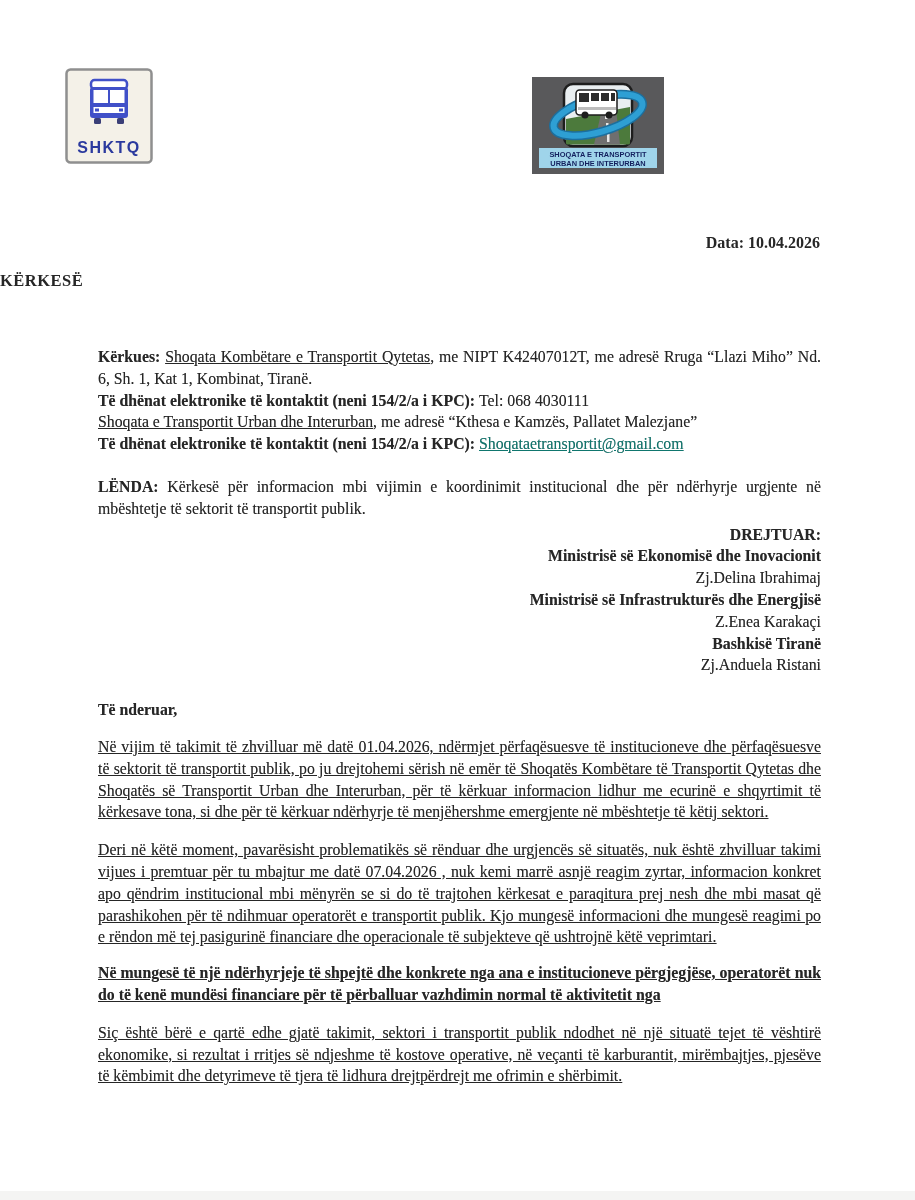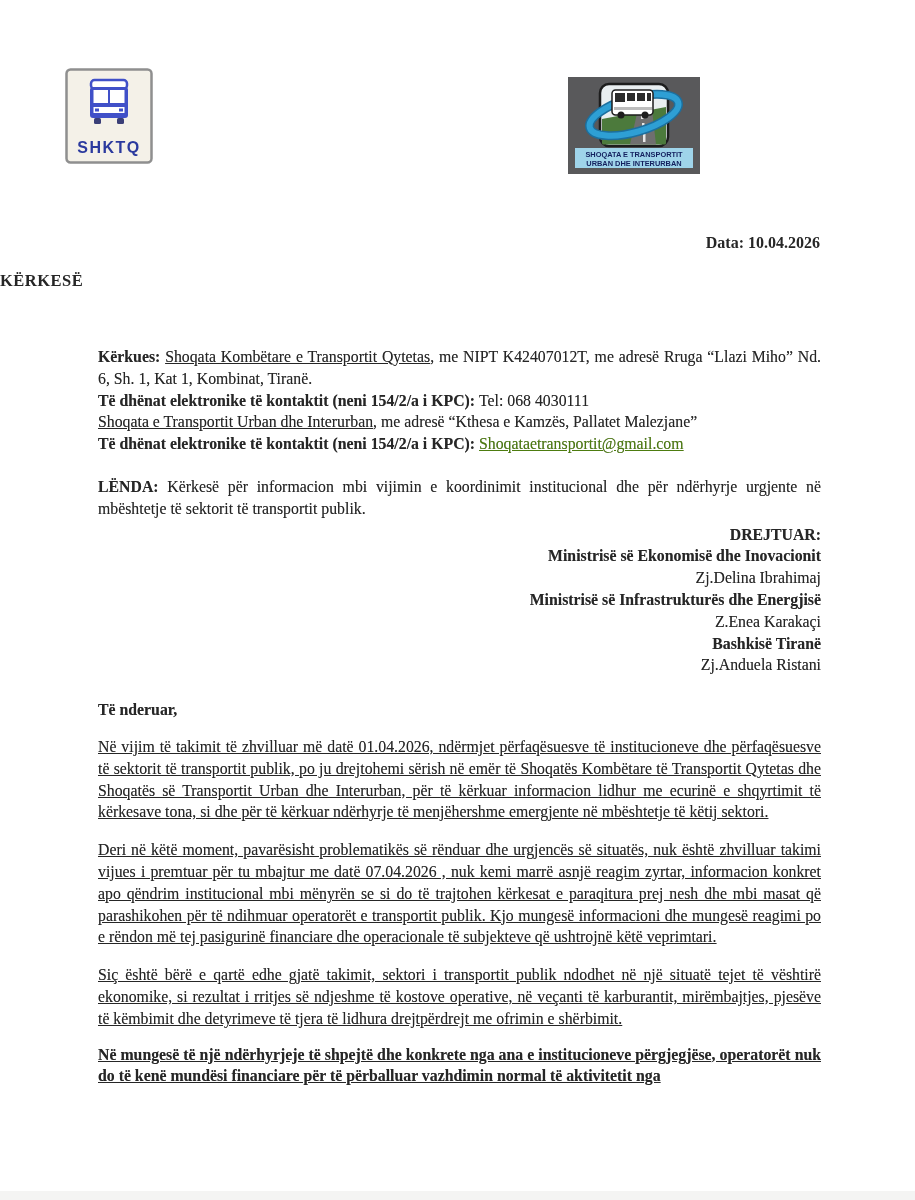--- a/index.html
+++ b/index.html
@@ -7,21 +7,21 @@
     position: relative;
     width: 915px;
     height: 1200px;
     background: #ffffff;
     overflow: hidden;
     font-family: "Liberation Serif", "DejaVu Serif", serif;
     color: #262626;
   }
   
   .logo-left  { position:absolute; left:65px;  top:68px;  width:88px;  height:96px; }
-  .logo-right { position:absolute; left:568px; top:77px;  width:148px; height:97px; }
+  .logo-right { position:absolute; left:532px; top:77px;  width:148px; height:97px; }
   .date-line {
     position:absolute; top:234px; left:98px; width:722px;
     text-align:right; font-weight:bold; font-size:16px;
   }
   .doc-title {
     position:absolute; top:271px; left:0; width:915px;
     text-align:left; font-weight:bold; font-size:16.5px; letter-spacing:0.5px;
   }
   
   .content {
@@ -32,21 +32,21 @@
   }
   .b  { font-weight:bold; }
   .u  { text-decoration:underline; }
   .sender-line { text-align:justify;margin-top:40px; }
   .subject     { margin-top:21px; }
   .recipients  { margin-top:4px; text-align:right; }
   .salutation  { margin-top:23px; font-weight:bold; }
   .para        { margin-top:16px;text-decoration:underline; }
   .para-first  { margin-top:15px; }
   .para-bold   { margin-top:14px; font-weight:bold; }
-  a.email-link { color:#4d7c0f; text-decoration:underline; cursor:pointer; }
+  a.email-link { color:#0f766e; text-decoration:underline; cursor:pointer; }
   .bottom-edge {
     position:absolute; left:0; bottom:0; width:915px; height:9px;
     background:#f4f4f3;
   }
 </style>
 </head>
 <body>
 
 <div class="page">
 
@@ -125,21 +125,21 @@
       <span class="b">Bashkisë Tiranë</span><br>
       <span>Zj.Anduela Ristani</span>
     </div>
 
     <div class="salutation">Të nderuar,</div>
 
     <div class="para para-first">Në vijim të takimit të zhvilluar më datë 01.04.2026, ndërmjet përfaqësuesve të institucioneve dhe përfaqësuesve të sektorit të transportit publik, po ju drejtohemi sërish në emër të Shoqatës Kombëtare të Transportit Qytetas dhe Shoqatës së Transportit Urban dhe Interurban, për të kërkuar informacion lidhur me ecurinë e shqyrtimit të kërkesave tona, si dhe për të kërkuar ndërhyrje të menjëhershme emergjente në mbështetje të këtij sektori.</div>
 
     <div class="para">Deri në këtë moment, pavarësisht problematikës së rënduar dhe urgjencës së situatës, nuk është zhvilluar takimi vijues i premtuar për tu mbajtur me datë 07.04.2026 , nuk kemi marrë asnjë reagim zyrtar, informacion konkret apo qëndrim institucional mbi mënyrën se si do të trajtohen kërkesat e paraqitura prej nesh dhe mbi masat që parashikohen për të ndihmuar operatorët e transportit publik. Kjo mungesë informacioni dhe mungesë reagimi po e rëndon më tej pasigurinë financiare dhe operacionale të subjekteve që ushtrojnë këtë veprimtari.</div>
 
+    <div class="para para-bold">Në mungesë të një ndërhyrjeje të shpejtë dhe konkrete nga ana e institucioneve përgjegjëse, operatorët nuk do të kenë mundësi financiare për të përballuar vazhdimin normal të aktivitetit nga</div>
+
     <div class="para">Siç është bërë e qartë edhe gjatë takimit, sektori i transportit publik ndodhet në një situatë tejet të vështirë ekonomike, si rezultat i rritjes së ndjeshme të kostove operative, në veçanti të karburantit, mirëmbajtjes, pjesëve të këmbimit dhe detyrimeve të tjera të lidhura drejtpërdrejt me ofrimin e shërbimit.</div>
-
-    <div class="para para-bold">Në mungesë të një ndërhyrjeje të shpejtë dhe konkrete nga ana e institucioneve përgjegjëse, operatorët nuk do të kenë mundësi financiare për të përballuar vazhdimin normal të aktivitetit nga</div>
 
   </div>
 
   <div class="bottom-edge"></div>
 
 </div>
 
 </body></html>

